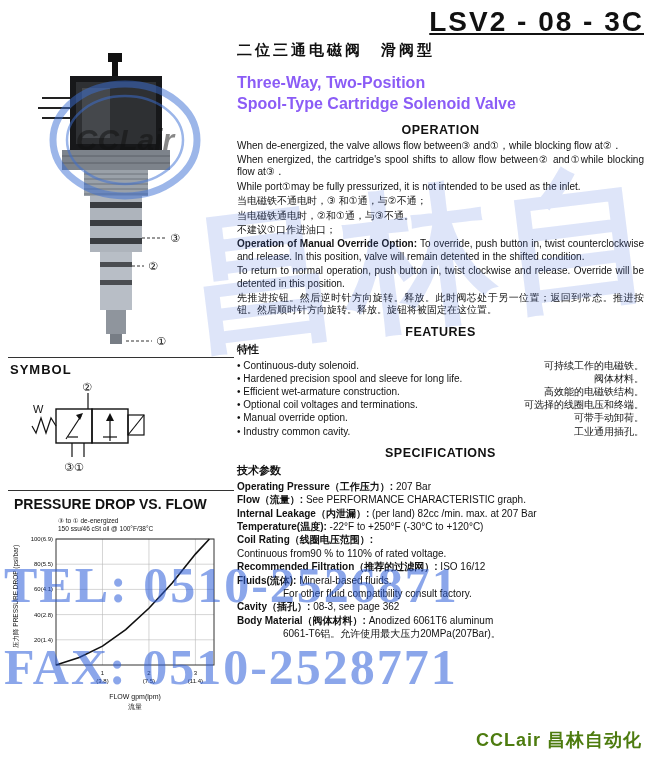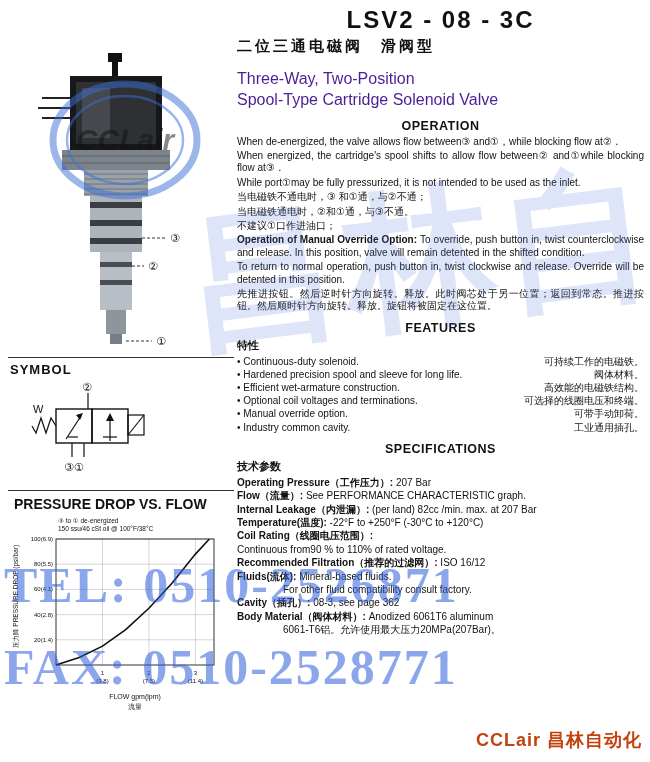--- a/index.html
+++ b/index.html
@@ -1,23 +1,23 @@
 <!DOCTYPE html>
 <html><head>
 <meta charset="utf-8">
 <style>
   html,body{margin:0;padding:0;background:#e8e8e8;}
   .page{position:relative;width:650px;height:762px;background:#fff;overflow:hidden;
         font-family:"Liberation Sans","DejaVu Sans",sans-serif;color:#111;}
 
   
   .right-col{position:absolute;left:237px;top:6px;width:407px;}
-  .model-title{font-size:24px;font-weight:bold;text-align:center;letter-spacing:2px;}
+  .model-title{font-size:28px;font-weight:bold;text-align:right;letter-spacing:2px;text-decoration:underline;}
   .subtitle-cn{font-size:15px;font-weight:bold;margin-top:3px;letter-spacing:3px;}
-  .product-heading{font-size:16px;font-weight:400;color:#4c1d95;margin-top:13px;line-height:1.3;}
+  .product-heading{font-size:16px;font-weight:700;color:#8b5cf6;margin-top:13px;line-height:1.3;}
   .sec-heading{font-size:12.5px;font-weight:bold;margin-top:8px;margin-bottom:3px;letter-spacing:.5px;text-align:center;}
   .sub-heading-cn{font-size:11px;font-weight:bold;margin-bottom:2px;}
   p.op{font-size:10px;line-height:1.24;margin:0 0 2px;text-align:justify;}
   p.op b{font-weight:bold;}
   .feat-row{display:flex;justify-content:space-between;font-size:10px;line-height:1.32;}
   .feat-cn{text-align:right;}
   .spec-row{font-size:10px;line-height:1.34;}
   .spec-row b{font-weight:bold;}
   .ind{padding-left:46px;}
 
@@ -34,21 +34,21 @@
       color:rgba(43,92,217,0.55);z-index:40;}
   .wm-tel{left:4px;top:556px;font-size:50px;letter-spacing:2px;}
   .wm-fax{left:4px;top:638px;font-size:50px;letter-spacing:2px;}
   .wm-big{position:absolute;left:185px;top:140px;font-size:150px;font-weight:bold;
       white-space:nowrap;pointer-events:none;color:rgba(70,110,220,0.18);
       transform:rotate(-7deg);z-index:35;letter-spacing:8px;}
   .wm-logo{position:absolute;left:45px;top:78px;z-index:36;pointer-events:none;opacity:.5;}
 
   
   .footer-brand{position:absolute;right:2px;bottom:6px;background:#fff;z-index:50;
-      padding:4px 6px 4px 10px;font-size:18px;font-weight:bold;color:#c2410c;letter-spacing:1px;}
+      padding:4px 6px 4px 10px;font-size:18px;font-weight:bold;color:#4d7c0f;letter-spacing:1px;}
 </style>
 </head>
 <body>
 
 <div class="page">
 
   <div class="left-col">
 
     
     <svg id="valve-svg" width="222" height="300" viewBox="0 0 222 300">

